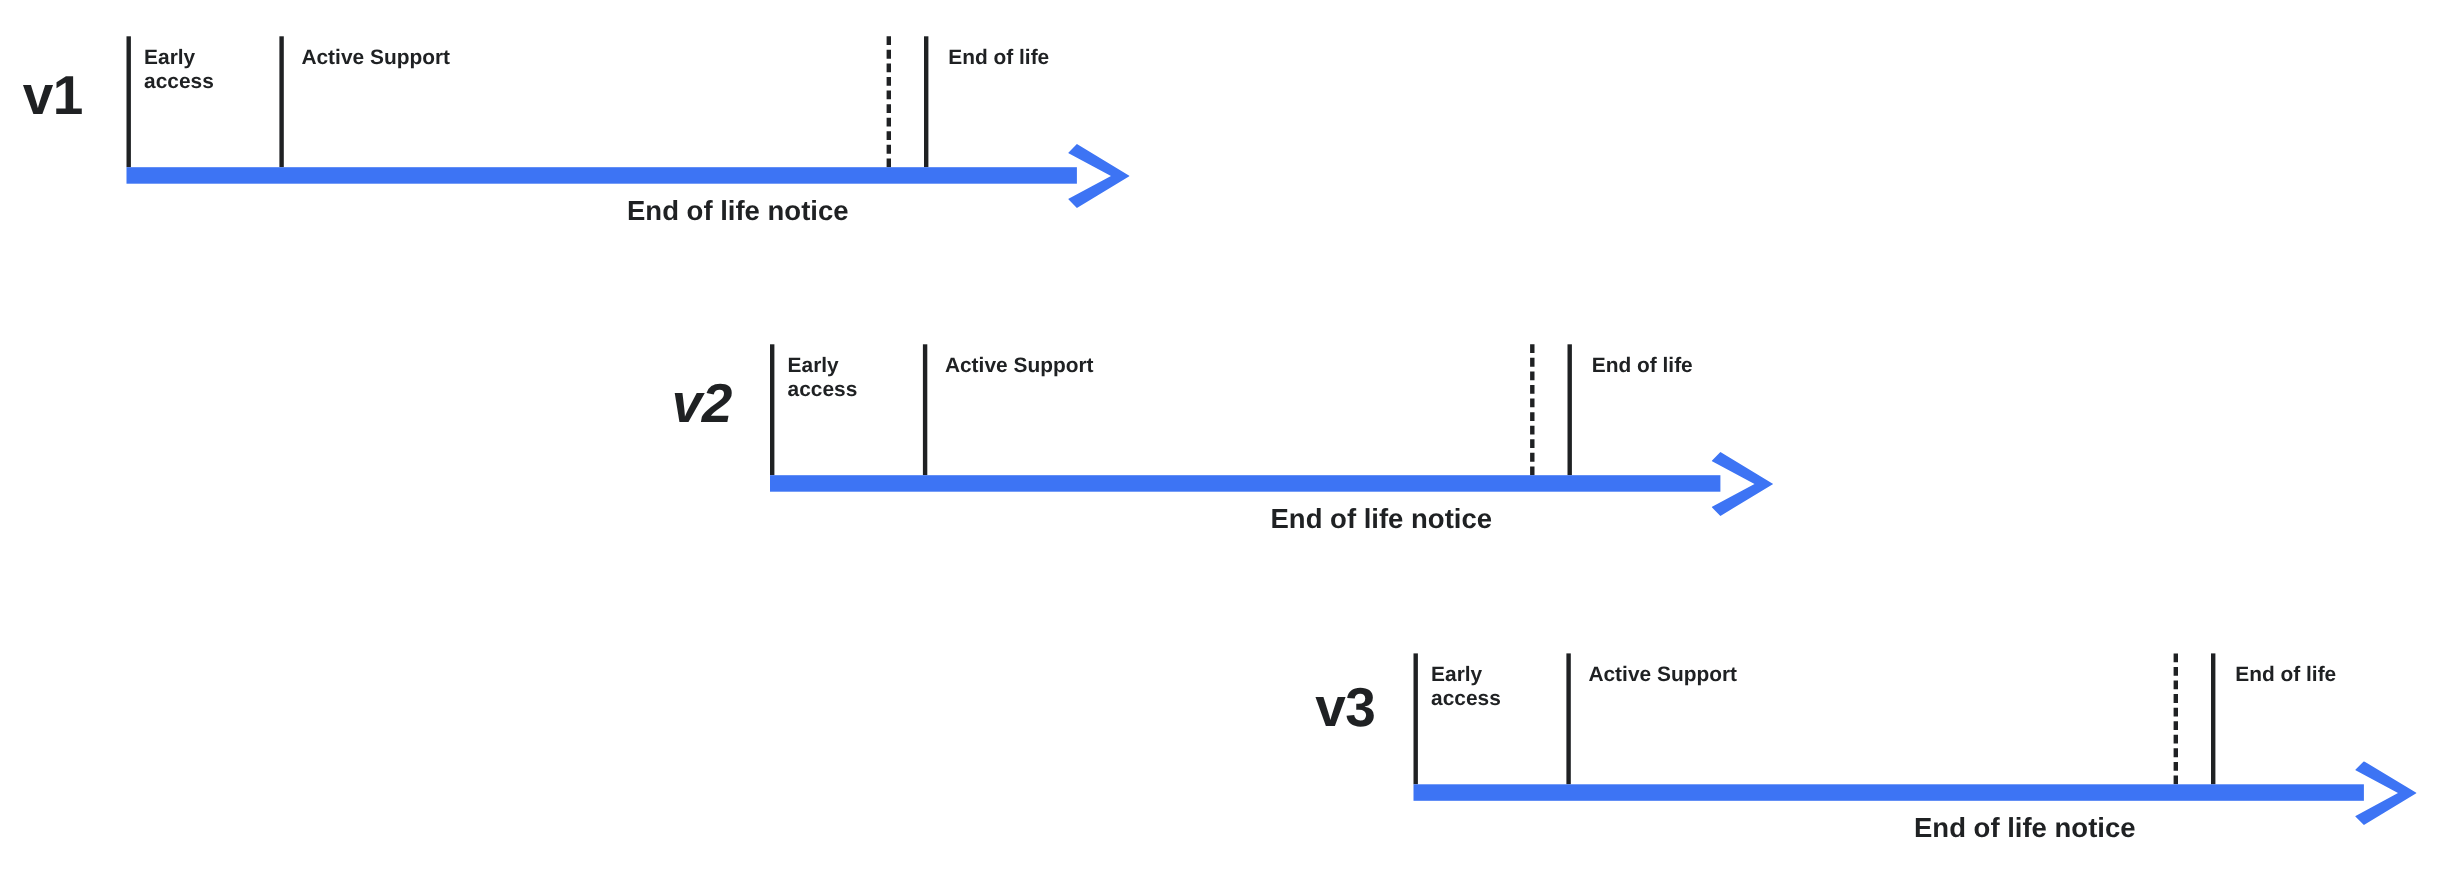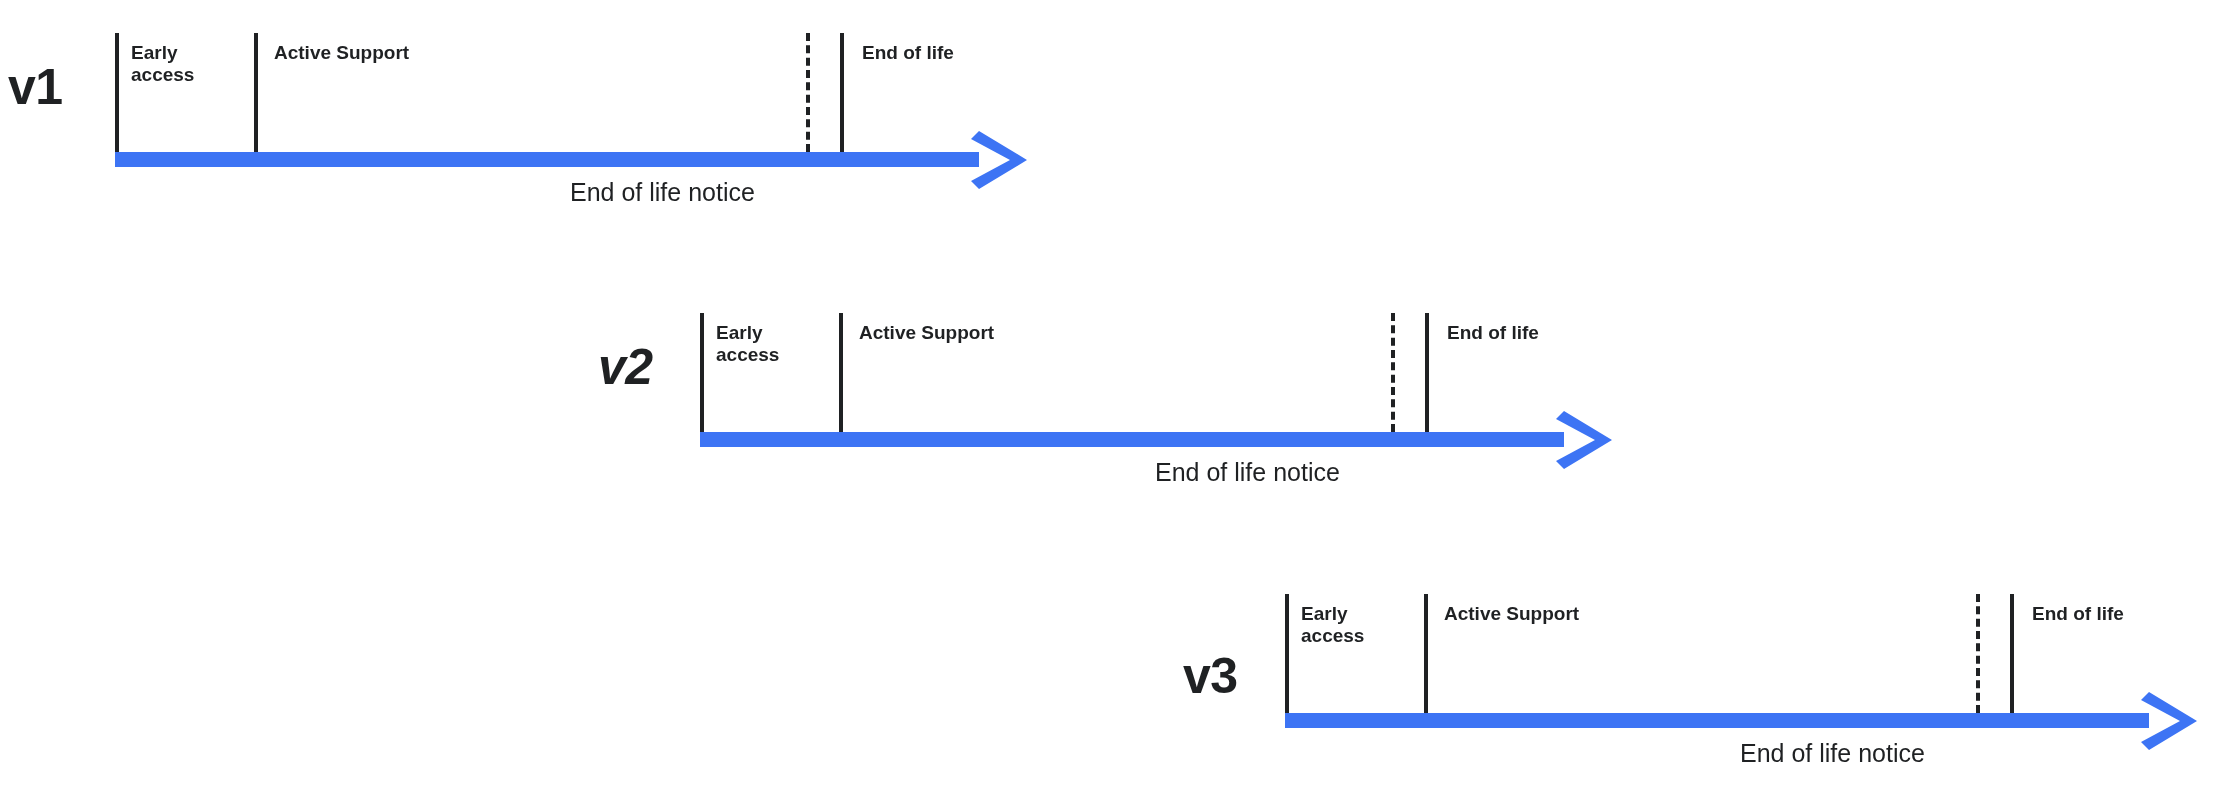--- a/index.html
+++ b/index.html
@@ -30,21 +30,21 @@
 
   
   .version-label {
     position: absolute;
     font-size: 50px;
     font-weight: 700;
     color: #1f2123;
     letter-spacing: -0.5px;
     line-height: 1;
     white-space: nowrap;
-    text-align: left;
+    text-align: center;
   }
 
   
   .divider {
     position: absolute;
     width: 4px;
     background: #1f2123;
   }
 
   
@@ -75,21 +75,21 @@
     font-weight: 700;
     color: #1f2123;
     line-height: 1.18;
     white-space: pre-line;
   }
 
   
   .notice-label {
     position: absolute;
     font-size: 25px;
-    font-weight: 400;
+    font-weight: 700;
     color: #1f2123;
     line-height: 1;
     white-space: nowrap;
   }
 </style>
 </head>
 <body>
 
 <div id="canvas">
 
@@ -148,21 +148,21 @@
       <svg width="56" height="58" viewBox="0 0 56 58" aria-hidden="true">
         <polygon points="8,0 56,29 8,58 0,50 39,29 0,8" fill="#3d74f4"></polygon>
       </svg>
     </div>
 
     <div class="notice-label" style="left:1155px; top:460px;">End of life notice</div>
   </div>
 
   <div class="timeline-row">
 
-    <div class="version-label" style="left:1183px; top:651px; width:80px;">v3</div>
+    <div class="version-label" style="left:1183px; top:618px; width:80px;">v3</div>
 
     <div class="divider" style="left:1285px; top:594px; height:119px;"></div>
 
     <div class="divider" style="left:1424px; top:594px; height:119px;"></div>
 
     <div class="dashed-marker" style="left:1976px; top:594px; height:119px;"></div>
 
     <div class="divider" style="left:2010px; top:594px; height:119px;"></div>
 
     <div class="phase-label" style="left:1301px; top:603px; width:120px;">Early

